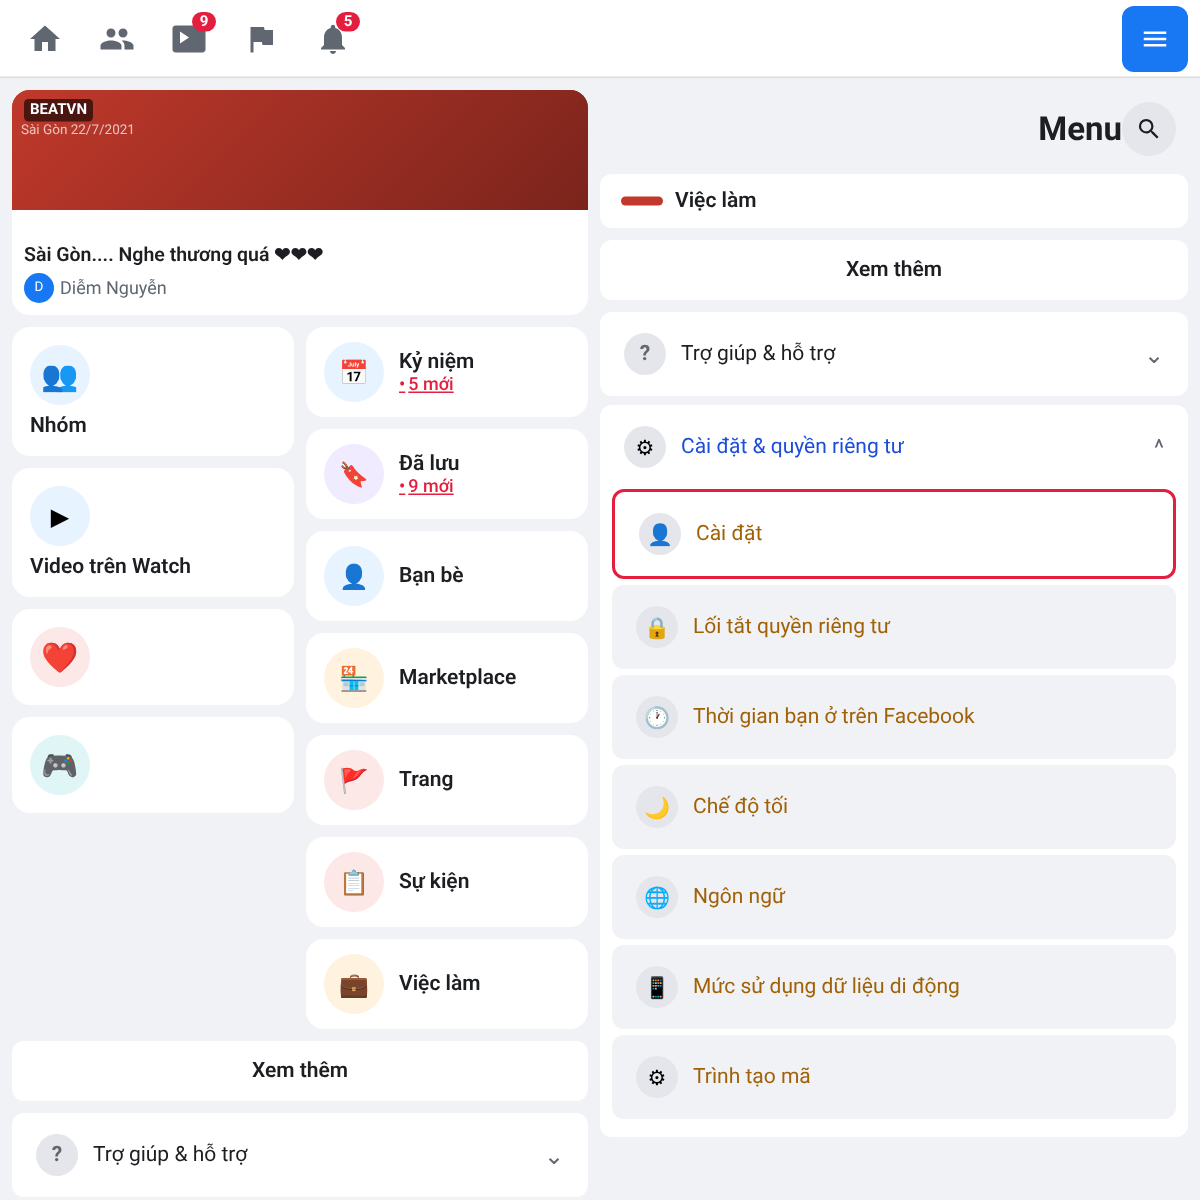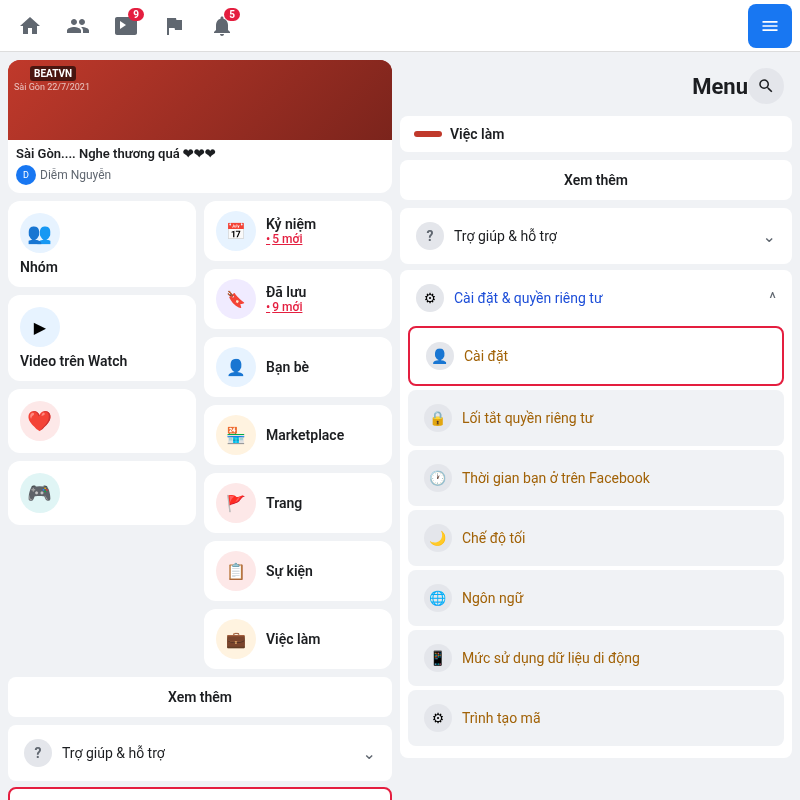--- a/index.html
+++ b/index.html
@@ -100,24 +100,24 @@
     }
     .beatvn-badge {
       background: rgba(0,0,0,0.6);
       color: #fff;
       font-size: 10px;
       font-weight: bold;
       padding: 2px 4px;
       border-radius: 3px;
       position: absolute;
       top: 6px;
-      left: 22px;
+      left: 8px;
     }
     .video-info {
-      padding: 6px 8px 8px;
+      padding: 22px 8px 8px;
     }
     .video-title {
       font-size: 13px;
       font-weight: 600;
       color: #1c1e21;
     }
     .video-author {
       display: flex;
       align-items: center;
       gap: 4px;

